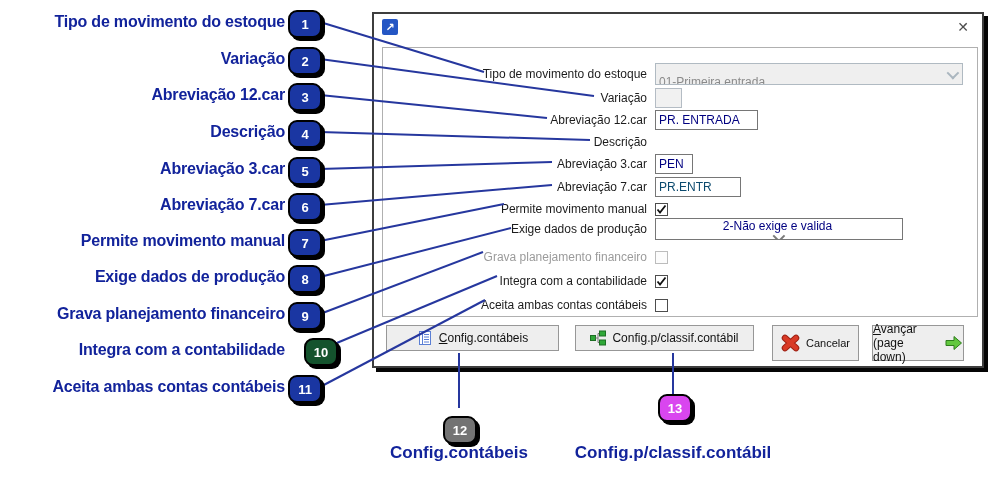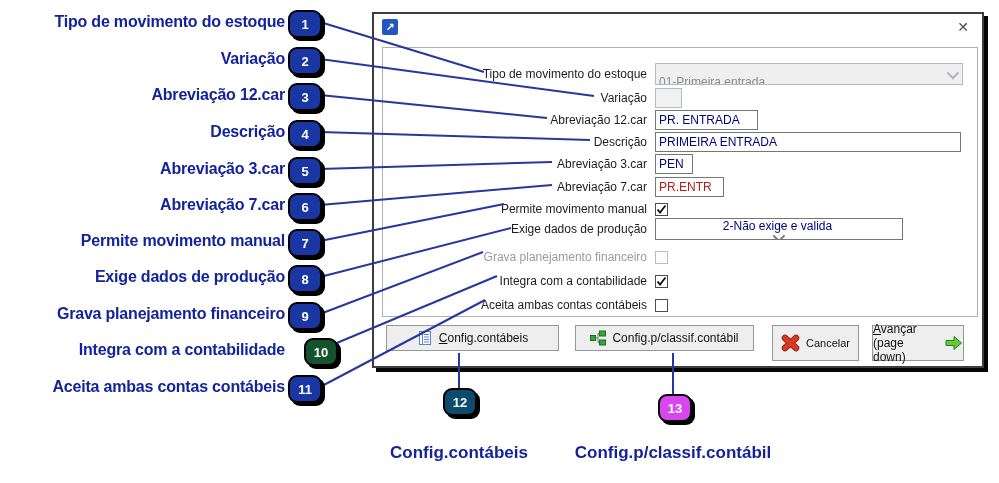--- a/index.html
+++ b/index.html
@@ -90,21 +90,21 @@
       <div class="cl-label" style="top: 277px; color: rgb(18, 35, 155);">Exige dados de produção</div>
       <div class="badge" style="left: 288px; top: 265px; background: rgb(26, 54, 162);">8</div>
       <div class="cl-label" style="top: 314px; color: rgb(18, 35, 155);">Grava planejamento financeiro</div>
       <div class="badge" style="left: 288px; top: 302px; background: rgb(26, 54, 162);">9</div>
       <div class="cl-label" style="top: 350px; color: rgb(18, 35, 155);">Integra com a contabilidade</div>
       <div class="badge" style="left: 304px; top: 338px; background: #14532d;">10</div>
       <div class="cl-label" style="top: 387px; color: rgb(18, 35, 155);">Aceita ambas contas contábeis</div>
       <div class="badge" style="left: 288px; top: 375px; background: rgb(26, 54, 162);">11</div>
     </div>
   <div id="bottom-callouts">
-      <div class="badge" style="left: 443px; top: 388px; background: #0c4a6e;">12</div>
+      <div class="badge" style="left: 443px; top: 416px; background: #737373;">12</div>
       <div class="b-label" style="left: 459px; top: 443px; color: rgb(18, 35, 155);">Config.contábeis</div>
       <div class="badge" style="left: 658px; top: 394px; background: #d946ef;">13</div>
       <div class="b-label" style="left: 673px; top: 443px; color: rgb(18, 35, 155);">Config.p/classif.contábil</div>
     </div>
 
   <div class="dialog">
     <div class="titlebar">
       <span class="title-icon">↗</span>
       <span class="close">✕</span>
     </div>
@@ -119,29 +119,28 @@
         <div class="row" style="top: 39px;">
           <div class="flabel">Variação</div>
           <div class="tbox dis" style="width: 27px; color: rgb(0, 0, 128);"></div>
         </div>
         <div class="row" style="top: 61px;">
           <div class="flabel">Abreviação 12.car</div>
           <div class="tbox" style="width: 103px; color: rgb(0, 0, 128);">PR. ENTRADA</div>
         </div>
         <div class="row" style="top: 83px;">
           <div class="flabel">Descrição</div>
-          <div class="tbox" style="width: 306px; color: rgb(0, 0, 128);">PRIMEIRA ENTRADA</div>
         </div>
         <div class="row" style="top: 105px;">
           <div class="flabel">Abreviação 3.car</div>
           <div class="tbox" style="width: 38px; color: rgb(0, 0, 128);">PEN</div>
         </div>
         <div class="row" style="top: 128px;">
           <div class="flabel">Abreviação 7.car</div>
-          <div class="tbox" style="width: 69px; color: #b91c1c;">PR.ENTR</div>
+          <div class="tbox" style="width: 86px; color: #0c4a6e;">PR.ENTR</div>
         </div>
         <div class="row" style="top: 150px;">
           <div class="flabel">Permite movimento manual</div>
           <div class="cb">
             <svg width="11" height="11" viewBox="0 0 11 11">
               <polyline points="1.5,5.5 4,8.5 9.5,1.5" fill="none" stroke="#111" stroke-width="1.8"></polyline>
             </svg>
           </div>
         </div>
         <div class="row" style="top: 170px;">

